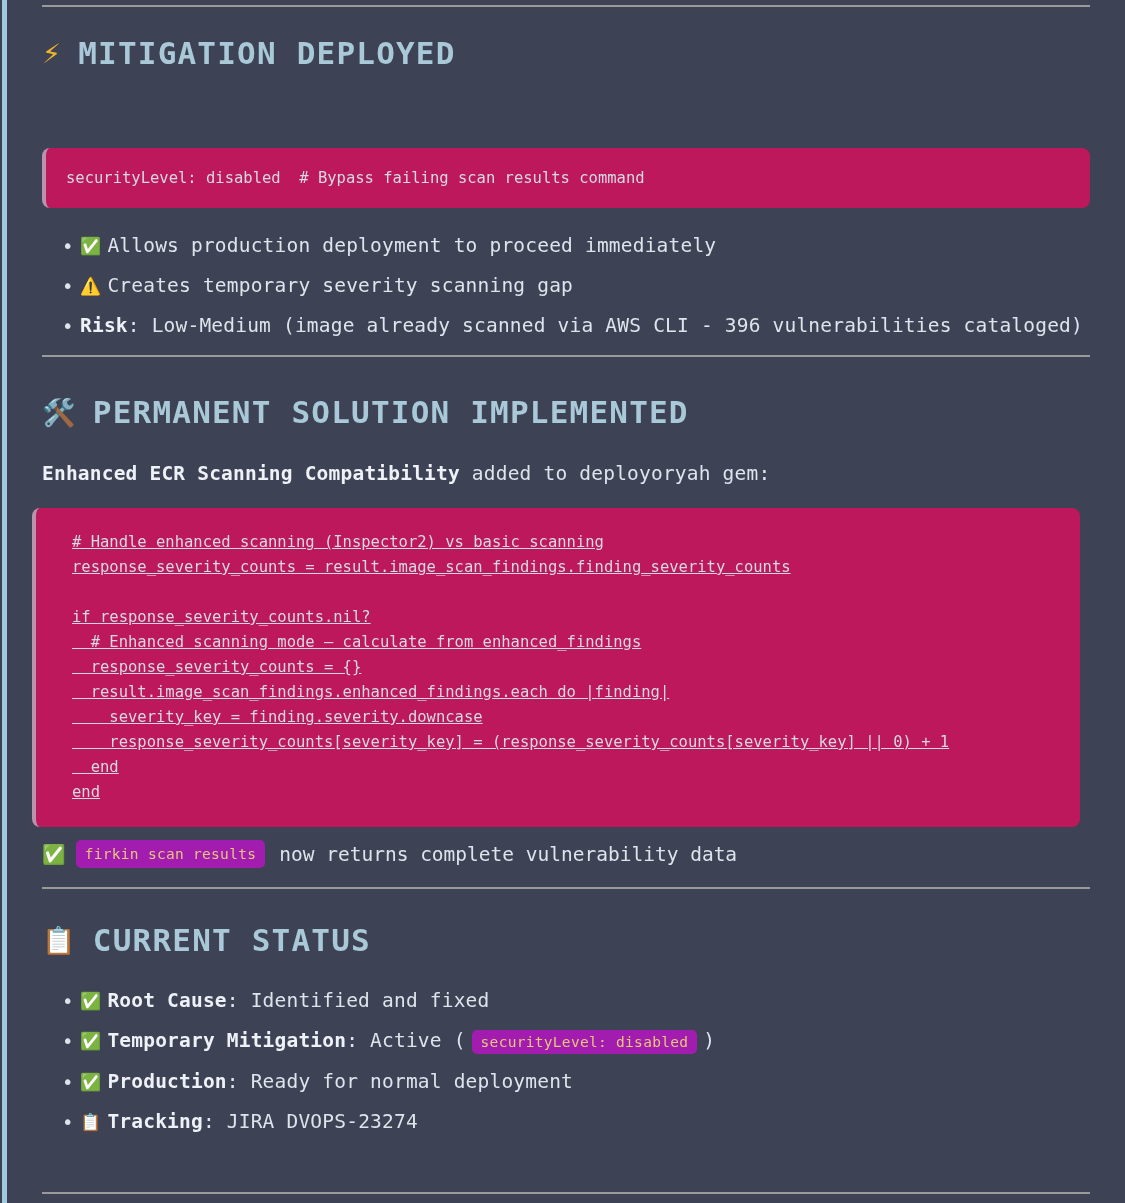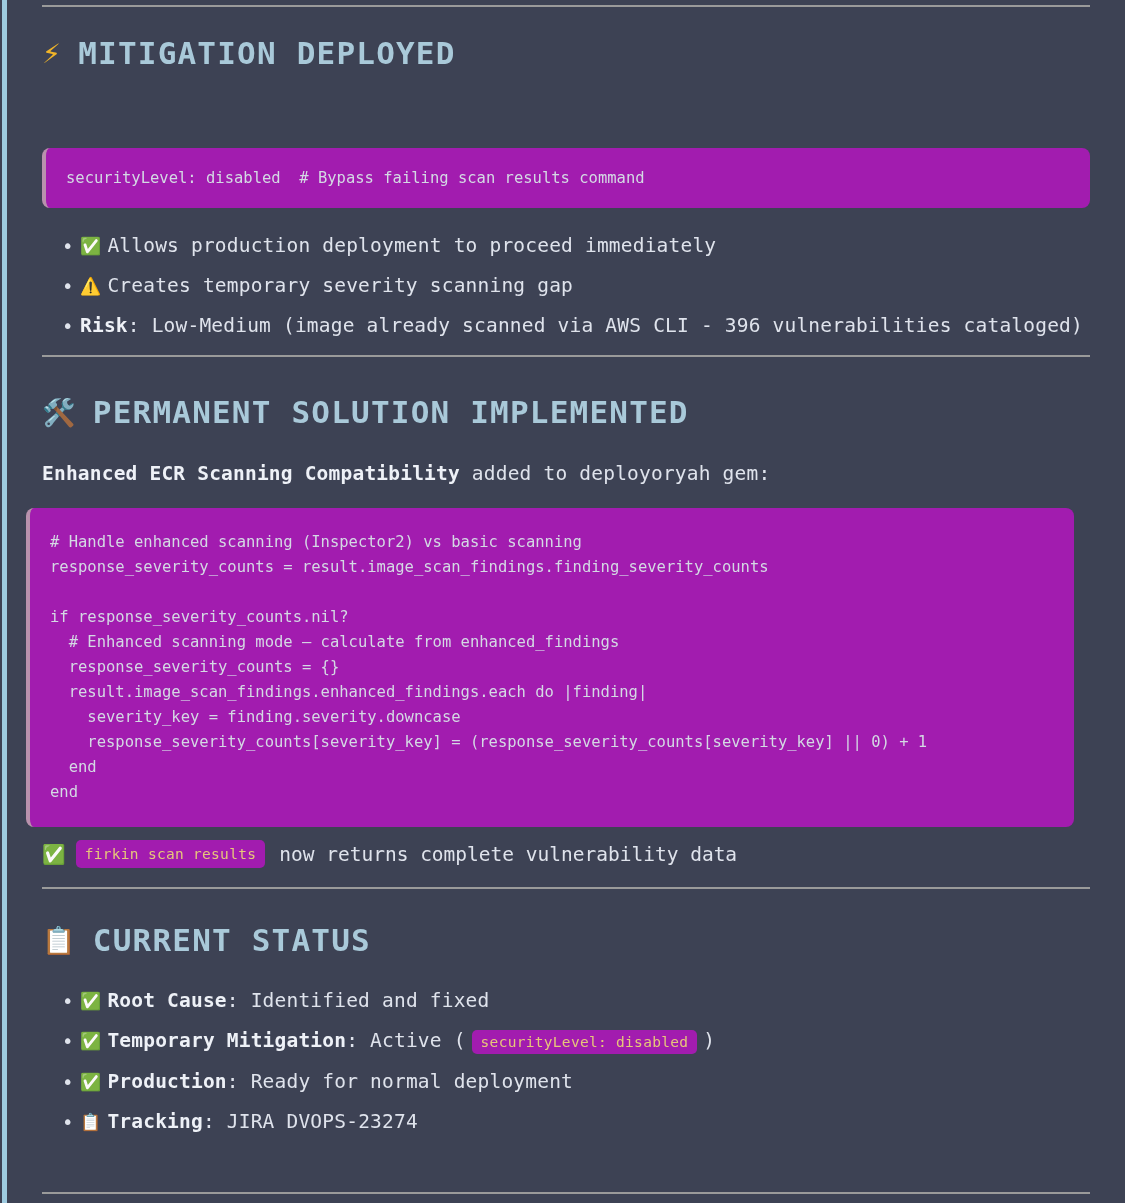--- a/index.html
+++ b/index.html
@@ -68,21 +68,21 @@
   p.lead {
     font-size: 19.5px;
     line-height: 1.45;
     margin: 0;
     color: #dfe3ec;
     letter-spacing: 0.2px;
   }
   .bold { font-weight: 700; color: #eef1f7; }
 
   pre.codeblock {
-    background: #a21caf;
+    background: #be185d;
     border-left: 4px solid #b992ad;
     border-radius: 8px;
     margin: 0;
     padding: 18px 20px;
     width: 1048px;
     box-sizing: border-box;
     font-family: "DejaVu Sans Mono", "Liberation Mono", monospace;
     font-size: 15.5px;
     line-height: 25px;
     color: #d4d9e4;
@@ -178,21 +178,21 @@
 
   <h2 class="section-title" style="position:absolute; left:42px; top:397px;">
     <span class="emo" style="color:#c9cdd6;">🛠️</span>
     <span>PERMANENT SOLUTION IMPLEMENTED</span>
   </h2>
 
   <p class="lead" style="position:absolute; left:42px; top:460px;">
     <span class="bold">Enhanced ECR Scanning Compatibility</span><span> added to deployoryah gem:</span>
   </p>
 
-  <pre class="codeblock" style="position:absolute; left:26px; top:508px; padding:22px 20px;"><code># Handle enhanced scanning (Inspector2) vs basic scanning
+  <pre class="codeblock" style="position:absolute; left:32px; top:508px; padding:22px 36px;text-decoration:underline;"><code># Handle enhanced scanning (Inspector2) vs basic scanning
 response_severity_counts = result.image_scan_findings.finding_severity_counts
 
 if response_severity_counts.nil?
   # Enhanced scanning mode — calculate from enhanced_findings
   response_severity_counts = {}
   result.image_scan_findings.enhanced_findings.each do |finding|
     severity_key = finding.severity.downcase
     response_severity_counts[severity_key] = (response_severity_counts[severity_key] || 0) + 1
   end
 end</code></pre>

